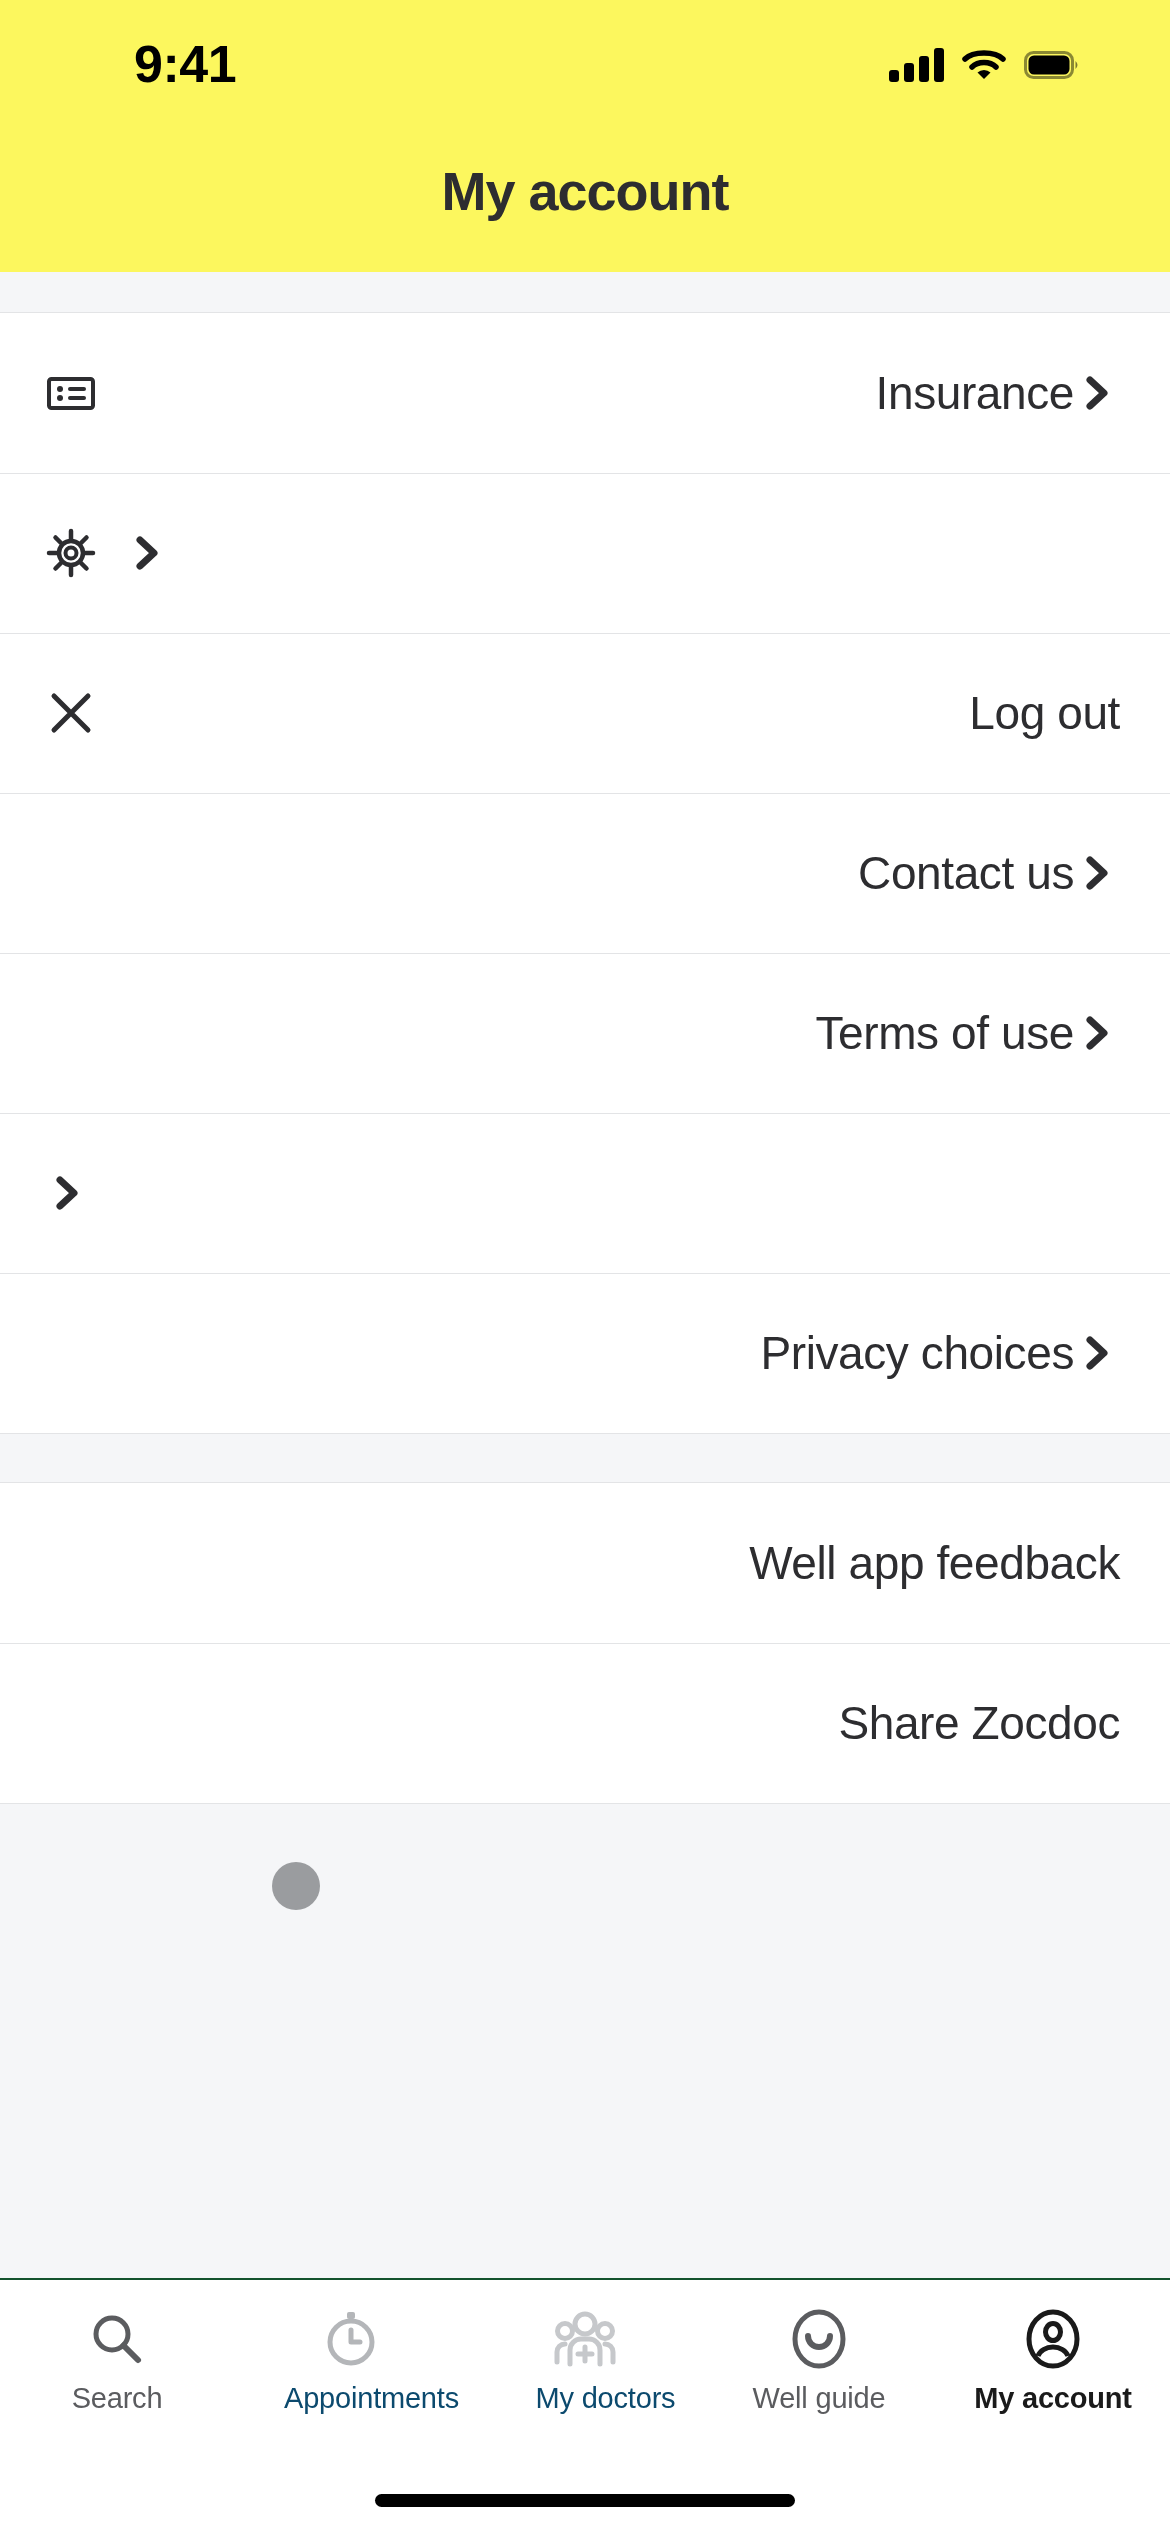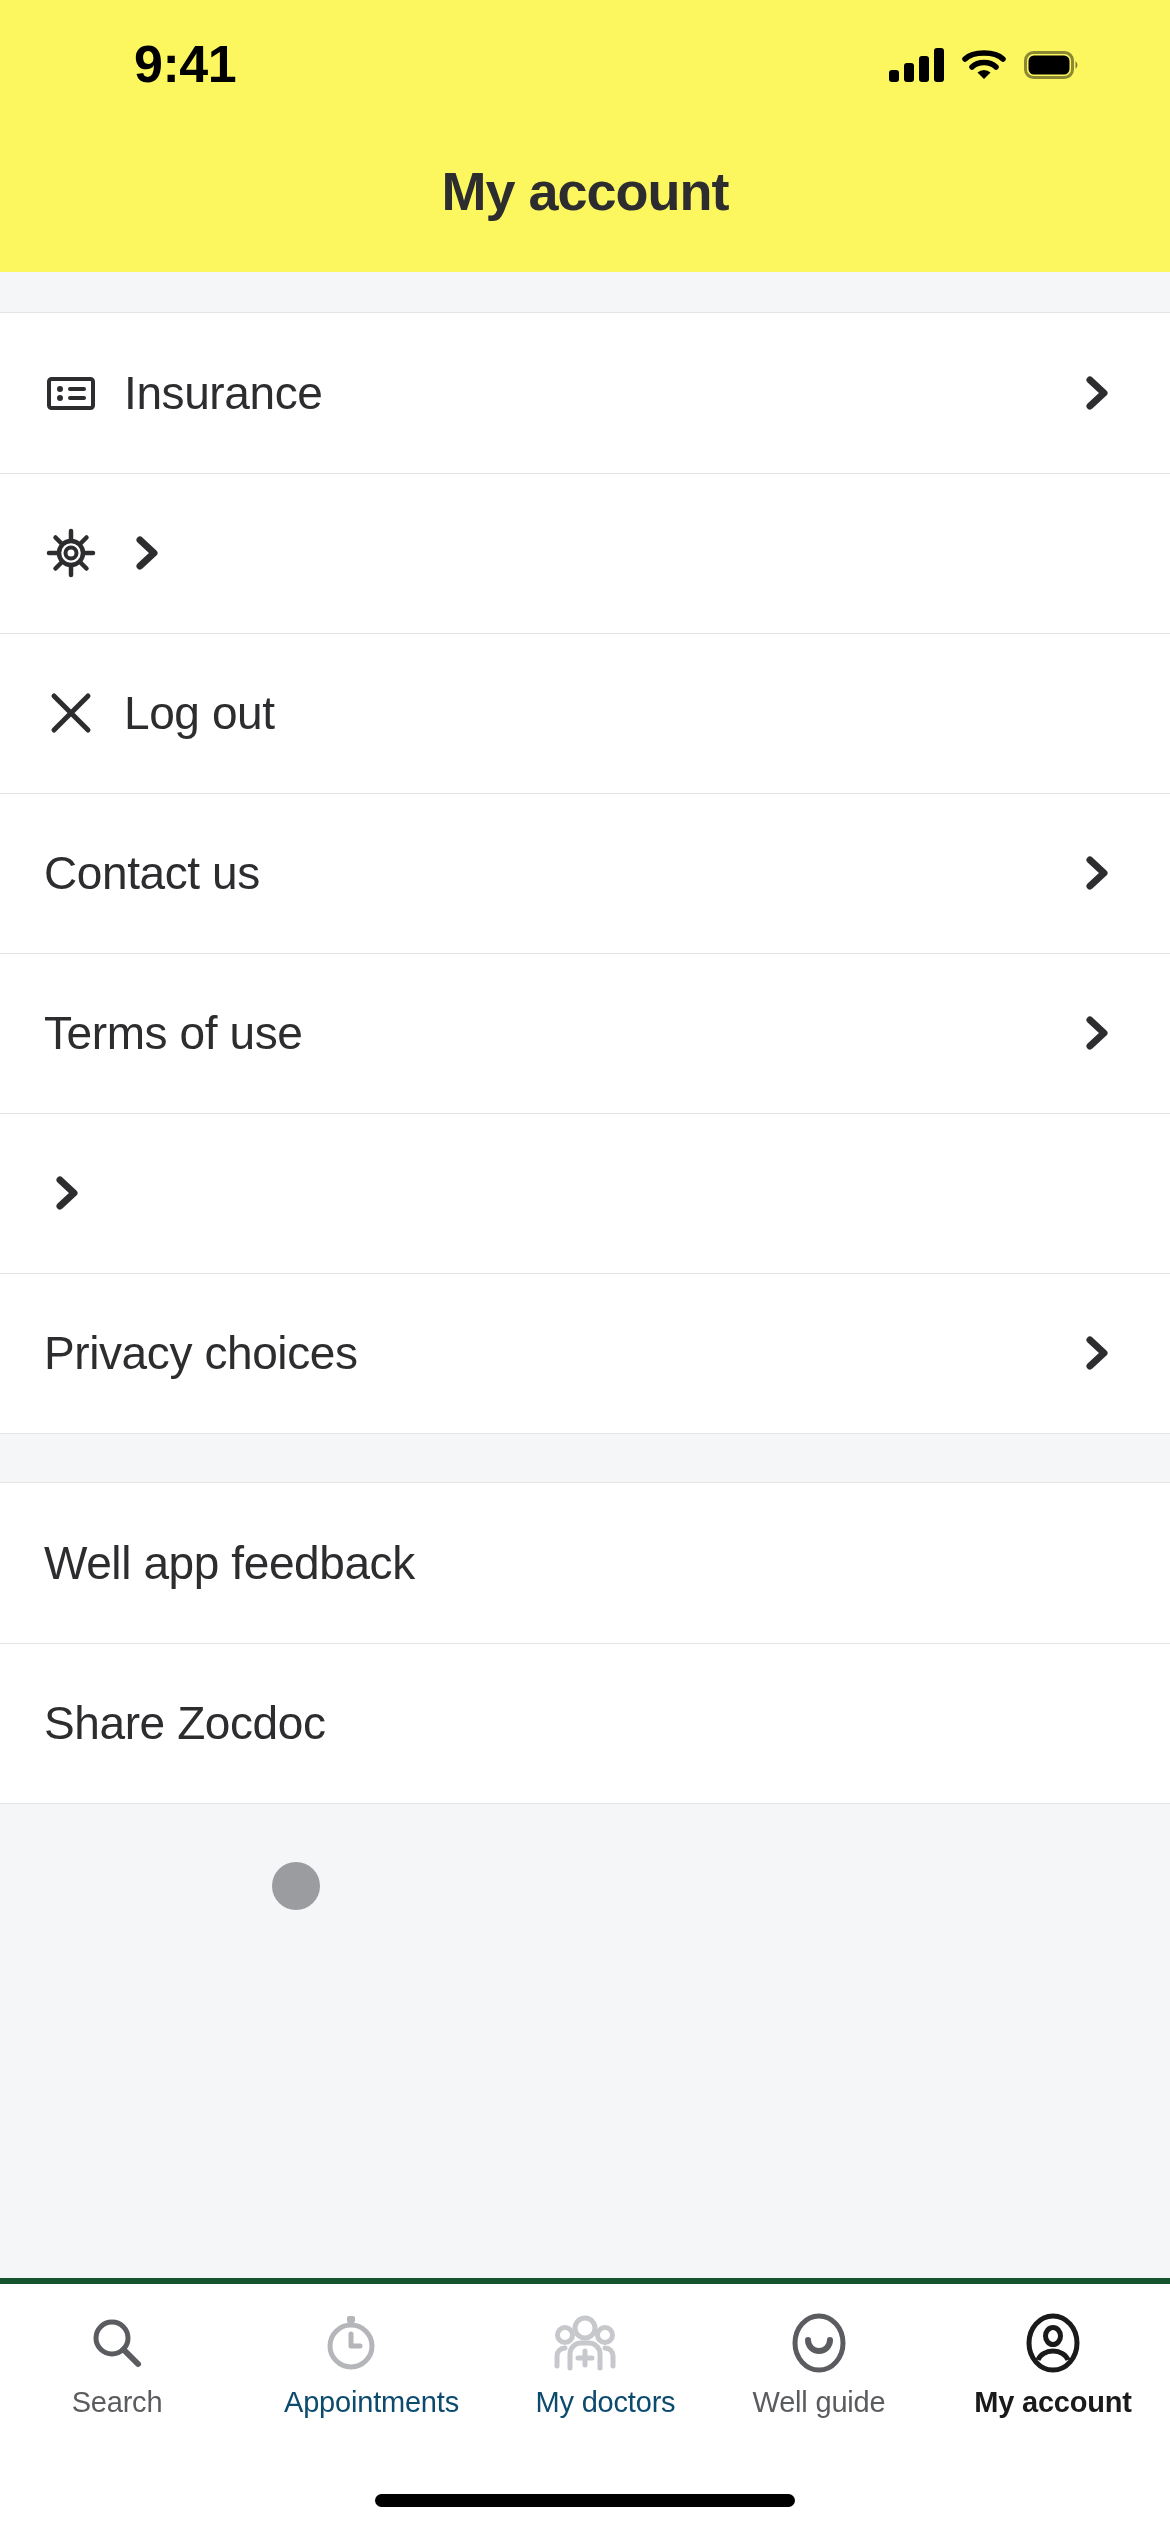--- a/index.html
+++ b/index.html
@@ -92,20 +92,21 @@
     letter-spacing: -1px;
     color: #2D2D30;
   }
 
   
   .content {
     flex: 1 1 auto;
     background: #F5F6F8;
     position: relative;
     overflow: hidden;
+    text-align: right;
   }
 
   .gap-top { height: 40px; }
   .gap-mid { height: 48px; }
 
   .card {
     background: #FFFFFF;
     border-top: 1px solid #E3E4E6;
     border-bottom: 1px solid #E3E4E6;
   }
@@ -170,21 +171,21 @@
     height: 48px;
     border-radius: 50%;
     background: #9A9C9F;
   }
 
   
   .tabbar {
     flex: 0 0 auto;
     height: 186px;
     background: #FFFFFF;
-    border-top: 6px solid #14532d;
+    border-top: 2px solid #14532d;
     display: flex;
     align-items: flex-start;
     padding-top: 26px;
   }
   .tab {
     flex: 1 1 0;
     display: flex;
     flex-direction: column;
     align-items: center;
     gap: 10px;

